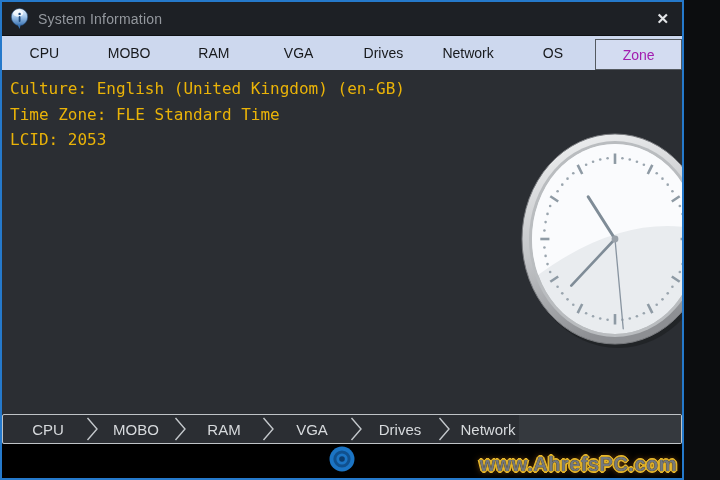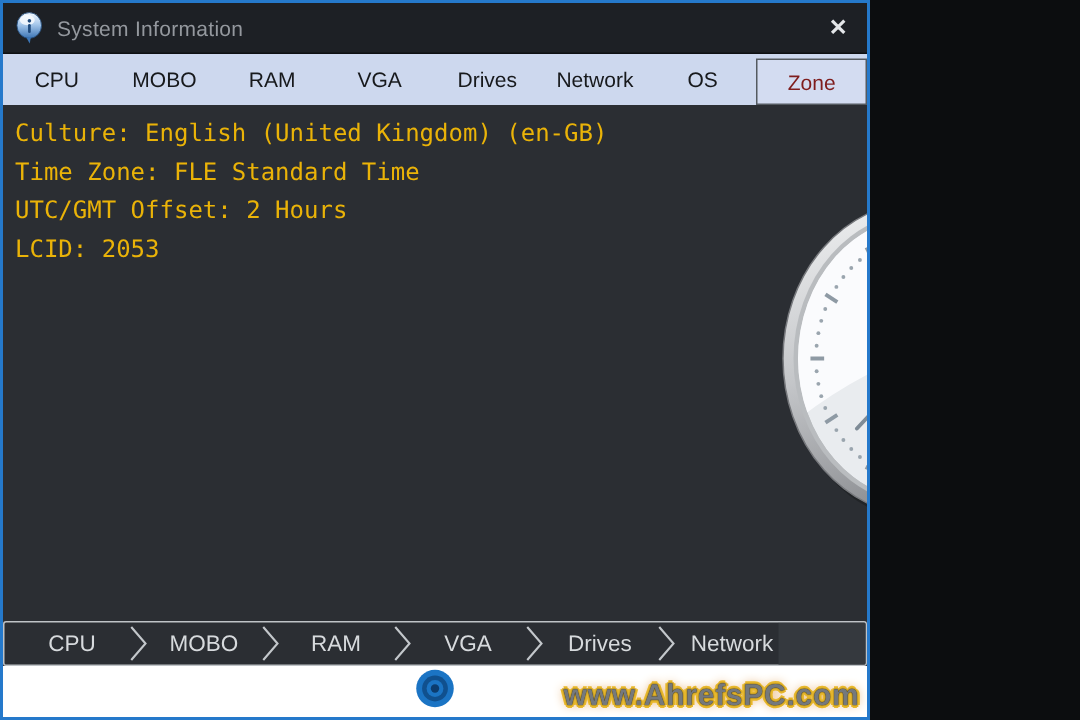--- a/index.html
+++ b/index.html
@@ -1,18 +1,18 @@
 <!DOCTYPE html>
 <html><head>
 <meta charset="utf-8">
 <style>
   html,body{margin:0;padding:0;background:#0c0d0f;}
   *{box-sizing:border-box;}
   .window{
-    position:relative;width:580px;height:480px;
+    position:relative;width:684px;height:480px;
     border:2px solid #2579cb;background:#2b2e33;
     font-family:"Liberation Sans",sans-serif;overflow:hidden;
   }
   
   .titlebar{
     height:34px;background:#1d2025;display:flex;align-items:center;
     padding-left:8px;border-bottom:1px solid #0e1013;
   }
   .titlebar .app-icon{width:19px;height:22px;margin-right:9px;flex:0 0 auto;}
   .titlebar .title{color:#94989e;font-size:14px;letter-spacing:.2px;}
@@ -20,21 +20,21 @@
     margin-left:auto;padding:0 13px;color:#e4e6e9;font-size:15px;
     font-weight:bold;cursor:default;line-height:33px;
   }
   
   .tabbar{height:34px;background:#cdd8ee;display:flex;}
   .tab{
     flex:1 1 0;display:flex;align-items:center;justify-content:center;
     font-size:14px;color:#17191c;cursor:default;
   }
   .tab.selected{
-    color:#7f1d1d;border:1px solid #545a60;margin-top:3px;background:#d3dcf1;
+    color:#a21caf;border:1px solid #545a60;margin-top:3px;background:#d3dcf1;
   }
   
   .content{position:relative;height:344px;background:#2b2e33;padding:6px 0 0 8px;}
   .info-line{
     font-family:"DejaVu Sans Mono",monospace;font-size:16px;line-height:25.5px;
     color:#eab308;white-space:pre;
   }
   .clock-wrap{position:absolute;left:513px;top:57px;width:202px;height:226px;}
   
   .breadcrumb{
@@ -42,21 +42,21 @@
     border:1px solid #bfc3c7;border-radius:2px;background:#2b2e33;
     padding-left:14px;overflow:hidden;position:relative;
   }
   .crumb{
     width:62px;display:flex;align-items:center;justify-content:center;
     color:#d7dadd;font-size:15px;flex:0 0 auto;cursor:default;
   }
   .crumb-sep{width:26px;display:flex;align-items:center;justify-content:center;flex:0 0 auto;}
   .crumb-tail{flex:1 1 auto;background:#35393e;margin:-1px -1px -2px 0;border-top:1px solid #bfc3c7;}
   
-  .bottombar{position:relative;height:34px;background:#ffffff;}
+  .bottombar{position:relative;height:34px;background:#000000;}
   .hub-icon{position:absolute;left:calc(50% - 14px);top:1px;width:28px;height:28px;}
   .watermark{
     position:absolute;right:5px;bottom:2px;
     font-size:20px;font-weight:bold;color:#75797d;letter-spacing:.5px;
     text-shadow:
       0 0 1px #000,
       -2px 0 0 #e9b92c, 2px 0 0 #e9b92c, 0 -2px 0 #e9b92c, 0 2px 0 #e9b92c,
       -1px -1px 0 #e9b92c, 1px -1px 0 #e9b92c, -1px 1px 0 #e9b92c, 1px 1px 0 #e9b92c,
       0 0 7px #d8821f;
   }
@@ -93,21 +93,20 @@
       <div class="tab">Drives</div>
       <div class="tab">Network</div>
       <div class="tab">OS</div>
       <div class="tab selected">Zone</div>
     </div>
 
   <div class="content">
     <div id="info">
         <div class="info-line">Culture: English (United Kingdom) (en-GB)</div>
         <div class="info-line">Time Zone: FLE Standard Time</div>
-        <div class="info-line">UTC/GMT Offset: 2 Hours</div>
         <div class="info-line">LCID: 2053</div>
       </div>
 
     <div class="clock-wrap">
       <svg id="clock-svg" width="202" height="226" viewBox="0 0 202 226">
         <defs>
           <linearGradient id="rimg" x1="0" y1="0" x2="0.25" y2="1">
             <stop offset="0" stop-color="#f2f3f4"></stop>
             <stop offset="0.55" stop-color="#c4c6c9"></stop>
             <stop offset="1" stop-color="#8d8f93"></stop>

